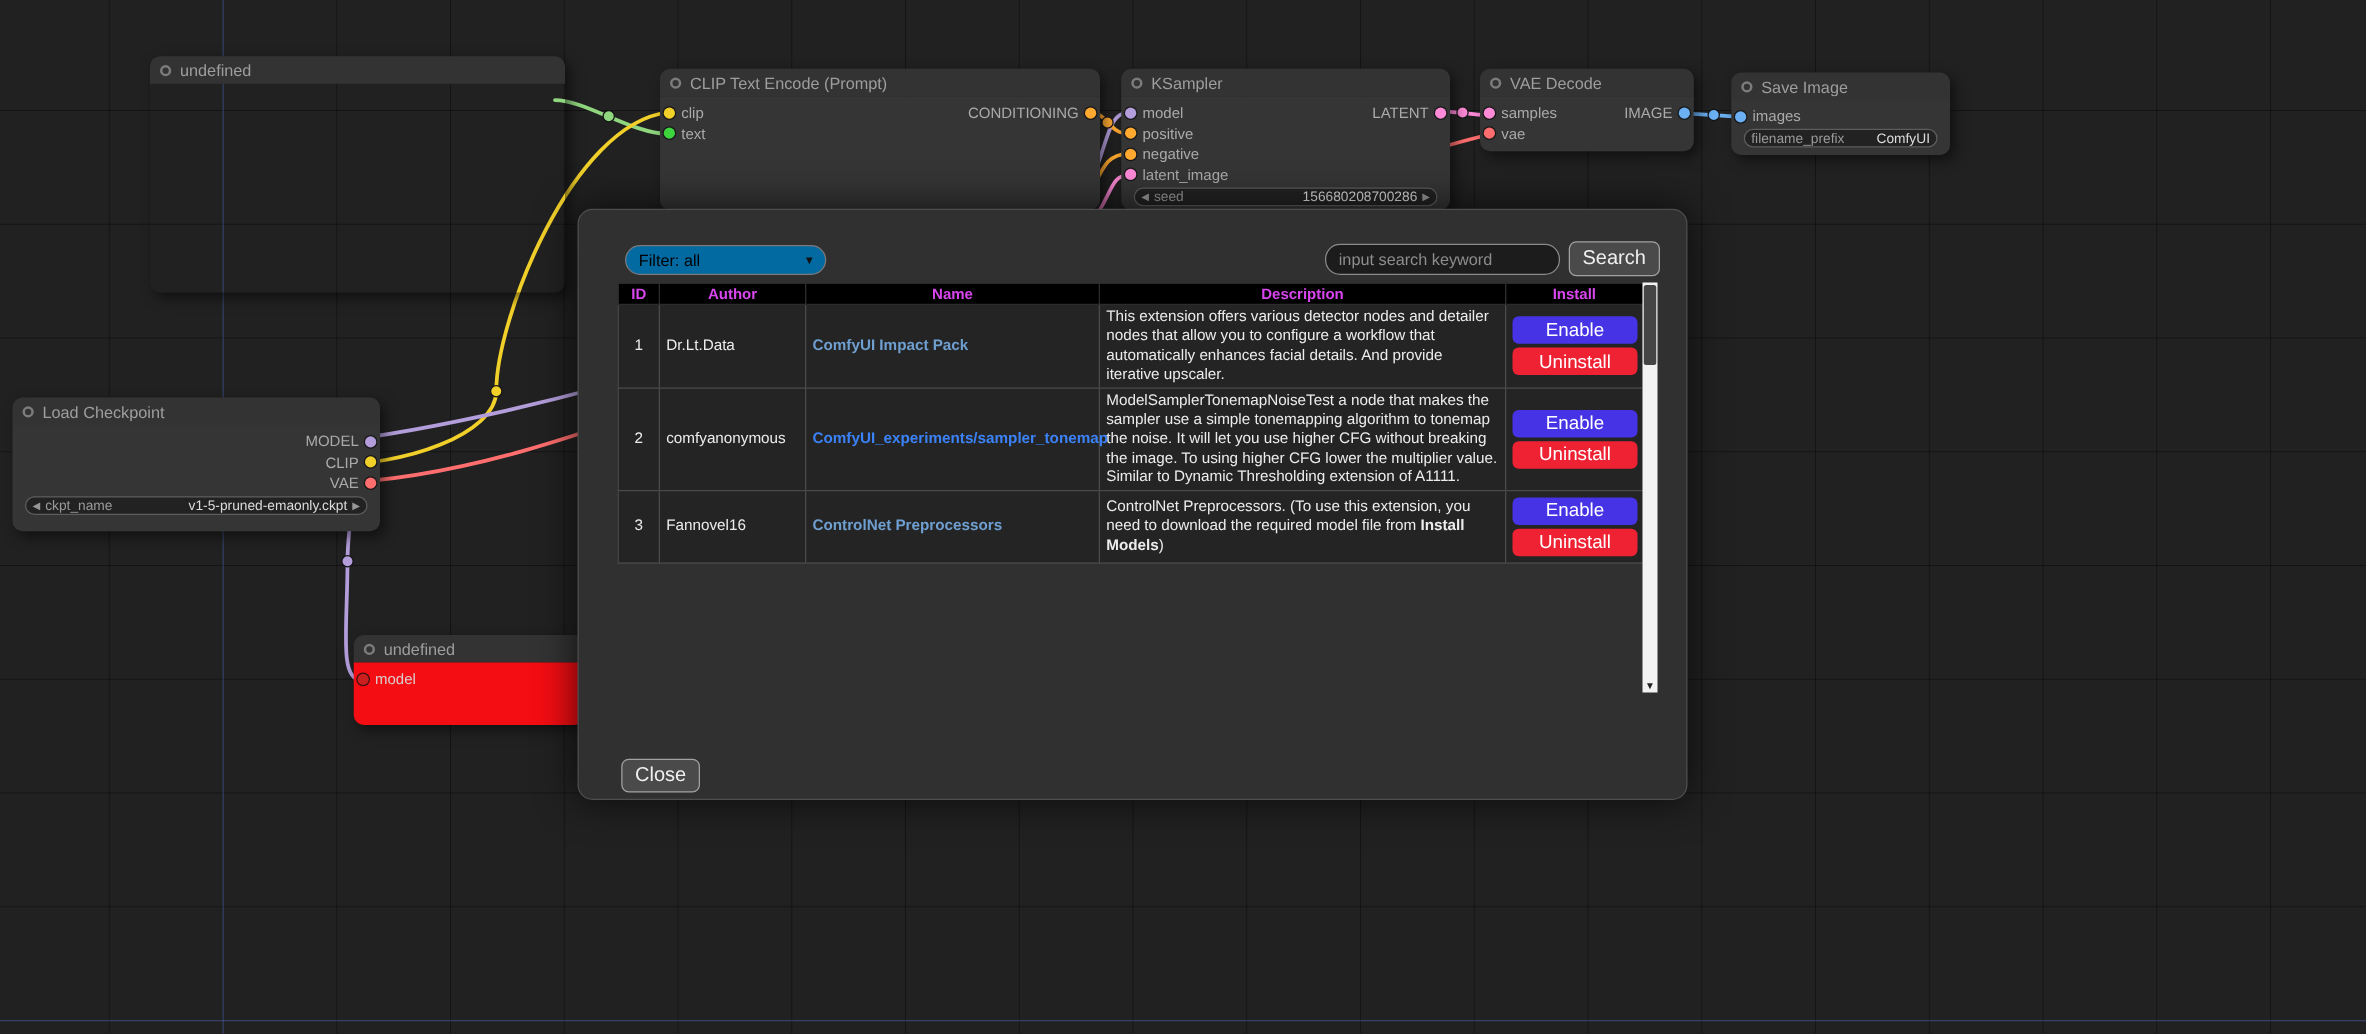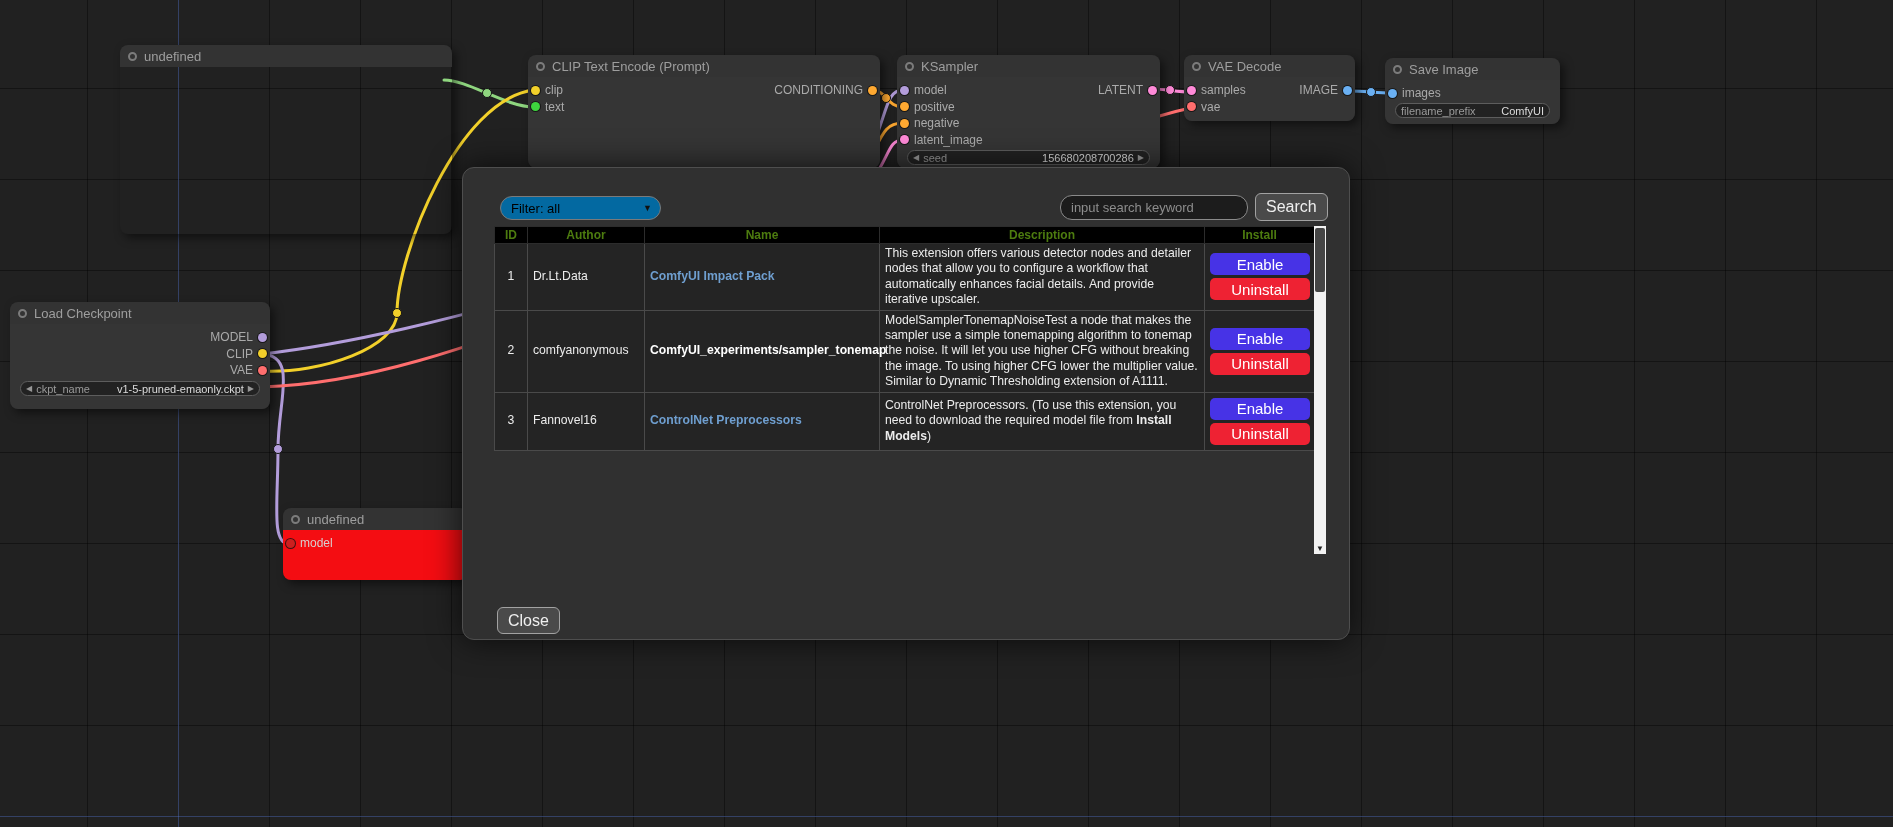--- a/index.html
+++ b/index.html
@@ -62,21 +62,21 @@
     color:#efefef; font-size:16px; padding:0 10px; height:28px; cursor:pointer;
     font-family:"Liberation Sans",sans-serif; }
   #search-btn { position:absolute; left:792px; top:25px; }
   #close-btn  { position:absolute; left:34px;  top:439px; height:27px; }
 
   
   #table-wrap { position:absolute; left:31px; top:58px; width:820px; height:328px;
     overflow:hidden; }
   #ext-table { border-collapse:collapse; table-layout:fixed; width:820px;
     font-size:12.2px; color:#ececec; }
-  #ext-table th { background:#000; color:#4d7c0f; font-weight:bold; font-size:12px;
+  #ext-table th { background:#000; color:#d946ef; font-weight:bold; font-size:12px;
     height:17px; padding:0; border:1px solid #2c2c2c; }
   #ext-table td { border:1px solid #4a4a4a; background:#242424;
     vertical-align:middle; padding:2px 5px; line-height:15.4px; }
   td.id-cell { text-align:center; }
   td.author-cell { padding-left:7px; }
   td.name-cell { padding:2px 3px 2px 5px; }
   .ext-link { font-weight:bold; text-decoration:none; cursor:pointer; }
   td.install-cell { padding:3px 4px;margin-left:33px; }
   .row-btn { display:block; width:100px; height:22px; margin:3px auto; border:none;
     border-radius:5px; color:#fff; font-size:15px; line-height:21px;
@@ -204,21 +204,21 @@
           <div class="slot-row" style="top: 4.6px;">
             <div class="slot-dot" style="background: rgb(106, 176, 243); left: 3px;"></div>
             <span class="slot-label" style="left: 17px;">images</span>
           </div>
           <div class="widget" style="top: 23px;">
             <span class="w-name">filename_prefix</span>
             <span class="w-value">ComfyUI</span>
           </div>
         </div>
       </div>
-      <div class="node" style="left: 10px; top: 302px; width: 260px; height: 107px;">
+      <div class="node" style="left: 10px; top: 318px; width: 294px; height: 107px;">
         <div class="node-header">
           <div class="title-dot"></div>
           <span class="node-title">Load Checkpoint</span>
         </div>
         <div class="node-body" style="background: rgb(53, 53, 53);">
           <div class="slot-row" style="top: 4.6px;">
             <div class="slot-dot" style="background: rgb(179, 157, 219); right: 3px;"></div>
             <span class="slot-label" style="right: 17px;">MODEL</span>
           </div>
           <div class="slot-row" style="top: 21.2px;">
@@ -288,21 +288,21 @@
             <td class="name-cell"><a class="ext-link" href="#" style="color: rgb(111, 159, 208);">ComfyUI Impact Pack</a></td>
             <td class="desc-cell"><span>This extension offers various detector nodes and detailer nodes that allow you to configure a workflow that automatically enhances facial details. And provide iterative upscaler.</span></td>
             <td class="install-cell">
               <button class="row-btn" style="background: rgb(71, 51, 230);">Enable</button>
               <button class="row-btn" style="background: rgb(238, 34, 51);">Uninstall</button>
             </td>
           </tr>
           <tr>
             <td class="id-cell">2</td>
             <td class="author-cell">comfyanonymous</td>
-            <td class="name-cell"><a class="ext-link" href="#" style="color: #ffffff;">ComfyUI_experiments/sampler_tonemap</a></td>
+            <td class="name-cell"><a class="ext-link" href="#" style="color: #3b82f6;">ComfyUI_experiments/sampler_tonemap</a></td>
             <td class="desc-cell"><span>ModelSamplerTonemapNoiseTest a node that makes the sampler use a simple tonemapping algorithm to tonemap the noise. It will let you use higher CFG without breaking the image. To using higher CFG lower the multiplier value. Similar to Dynamic Thresholding extension of A1111.</span></td>
             <td class="install-cell">
               <button class="row-btn" style="background: rgb(71, 51, 230);">Enable</button>
               <button class="row-btn" style="background: rgb(238, 34, 51);">Uninstall</button>
             </td>
           </tr>
           <tr>
             <td class="id-cell">3</td>
             <td class="author-cell">Fannovel16</td>
             <td class="name-cell"><a class="ext-link" href="#" style="color: rgb(111, 159, 208);">ControlNet Preprocessors</a></td>

